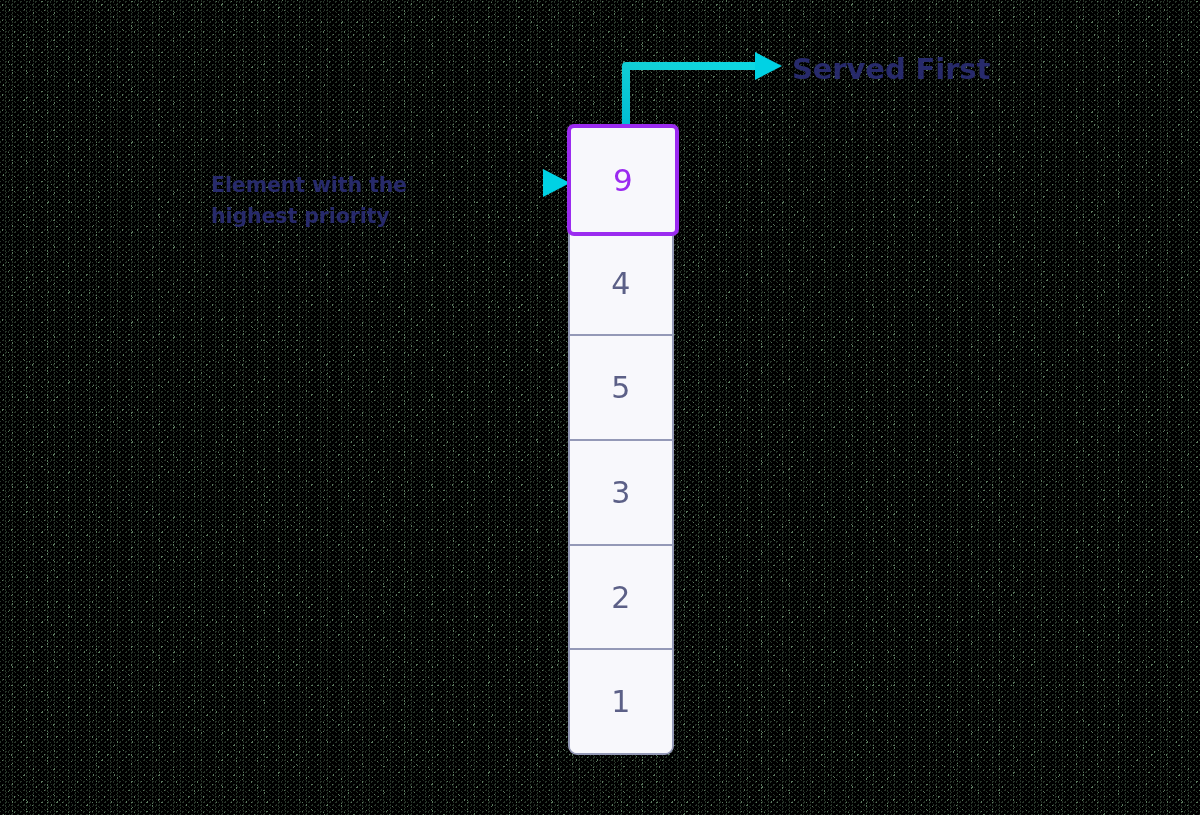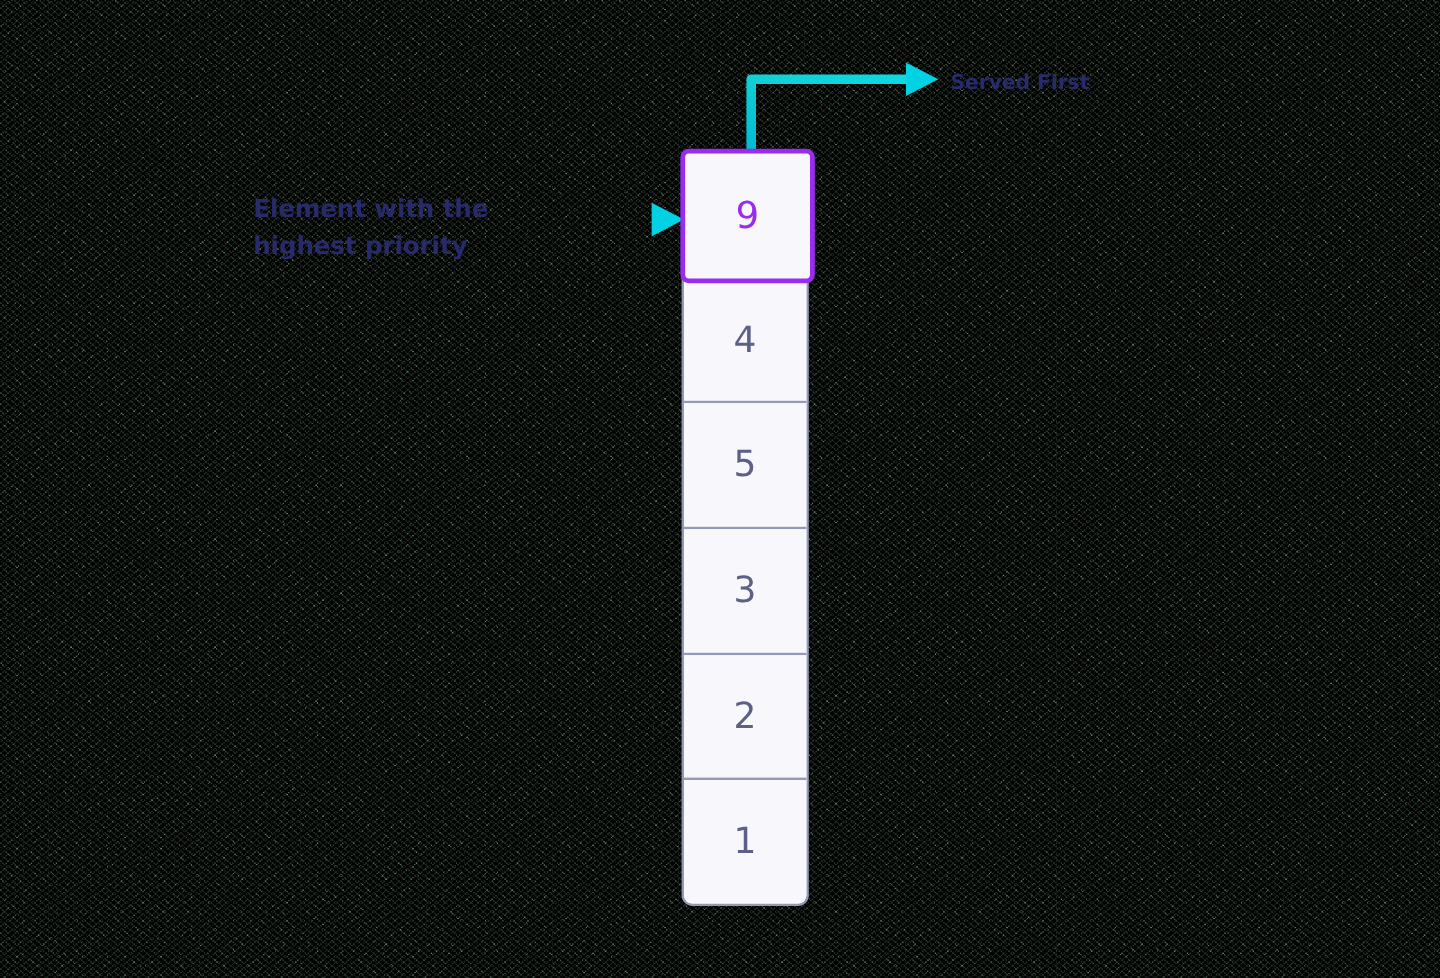--- a/index.html
+++ b/index.html
@@ -101,27 +101,27 @@
     position: absolute;
     color: #272a6b;
     font-weight: 700;
     font-size: 20.5px;
     line-height: 31px;
     letter-spacing: -.1px;
     white-space: pre-line;
   }
   #label-highest-priority {
     left: 211px;
-    top: 159px;
+    top: 170px;
     width: 240px;
   }
   #label-served-first {
     left: 792px;
     top: 52px;
-    font-size: 17px;
+    font-size: 29px;
     line-height: 34px;
   }
 
   
   #arrow-layer {
     position: absolute;
     left: 0;
     top: 0;
     width: 1200px;
     height: 815px;

